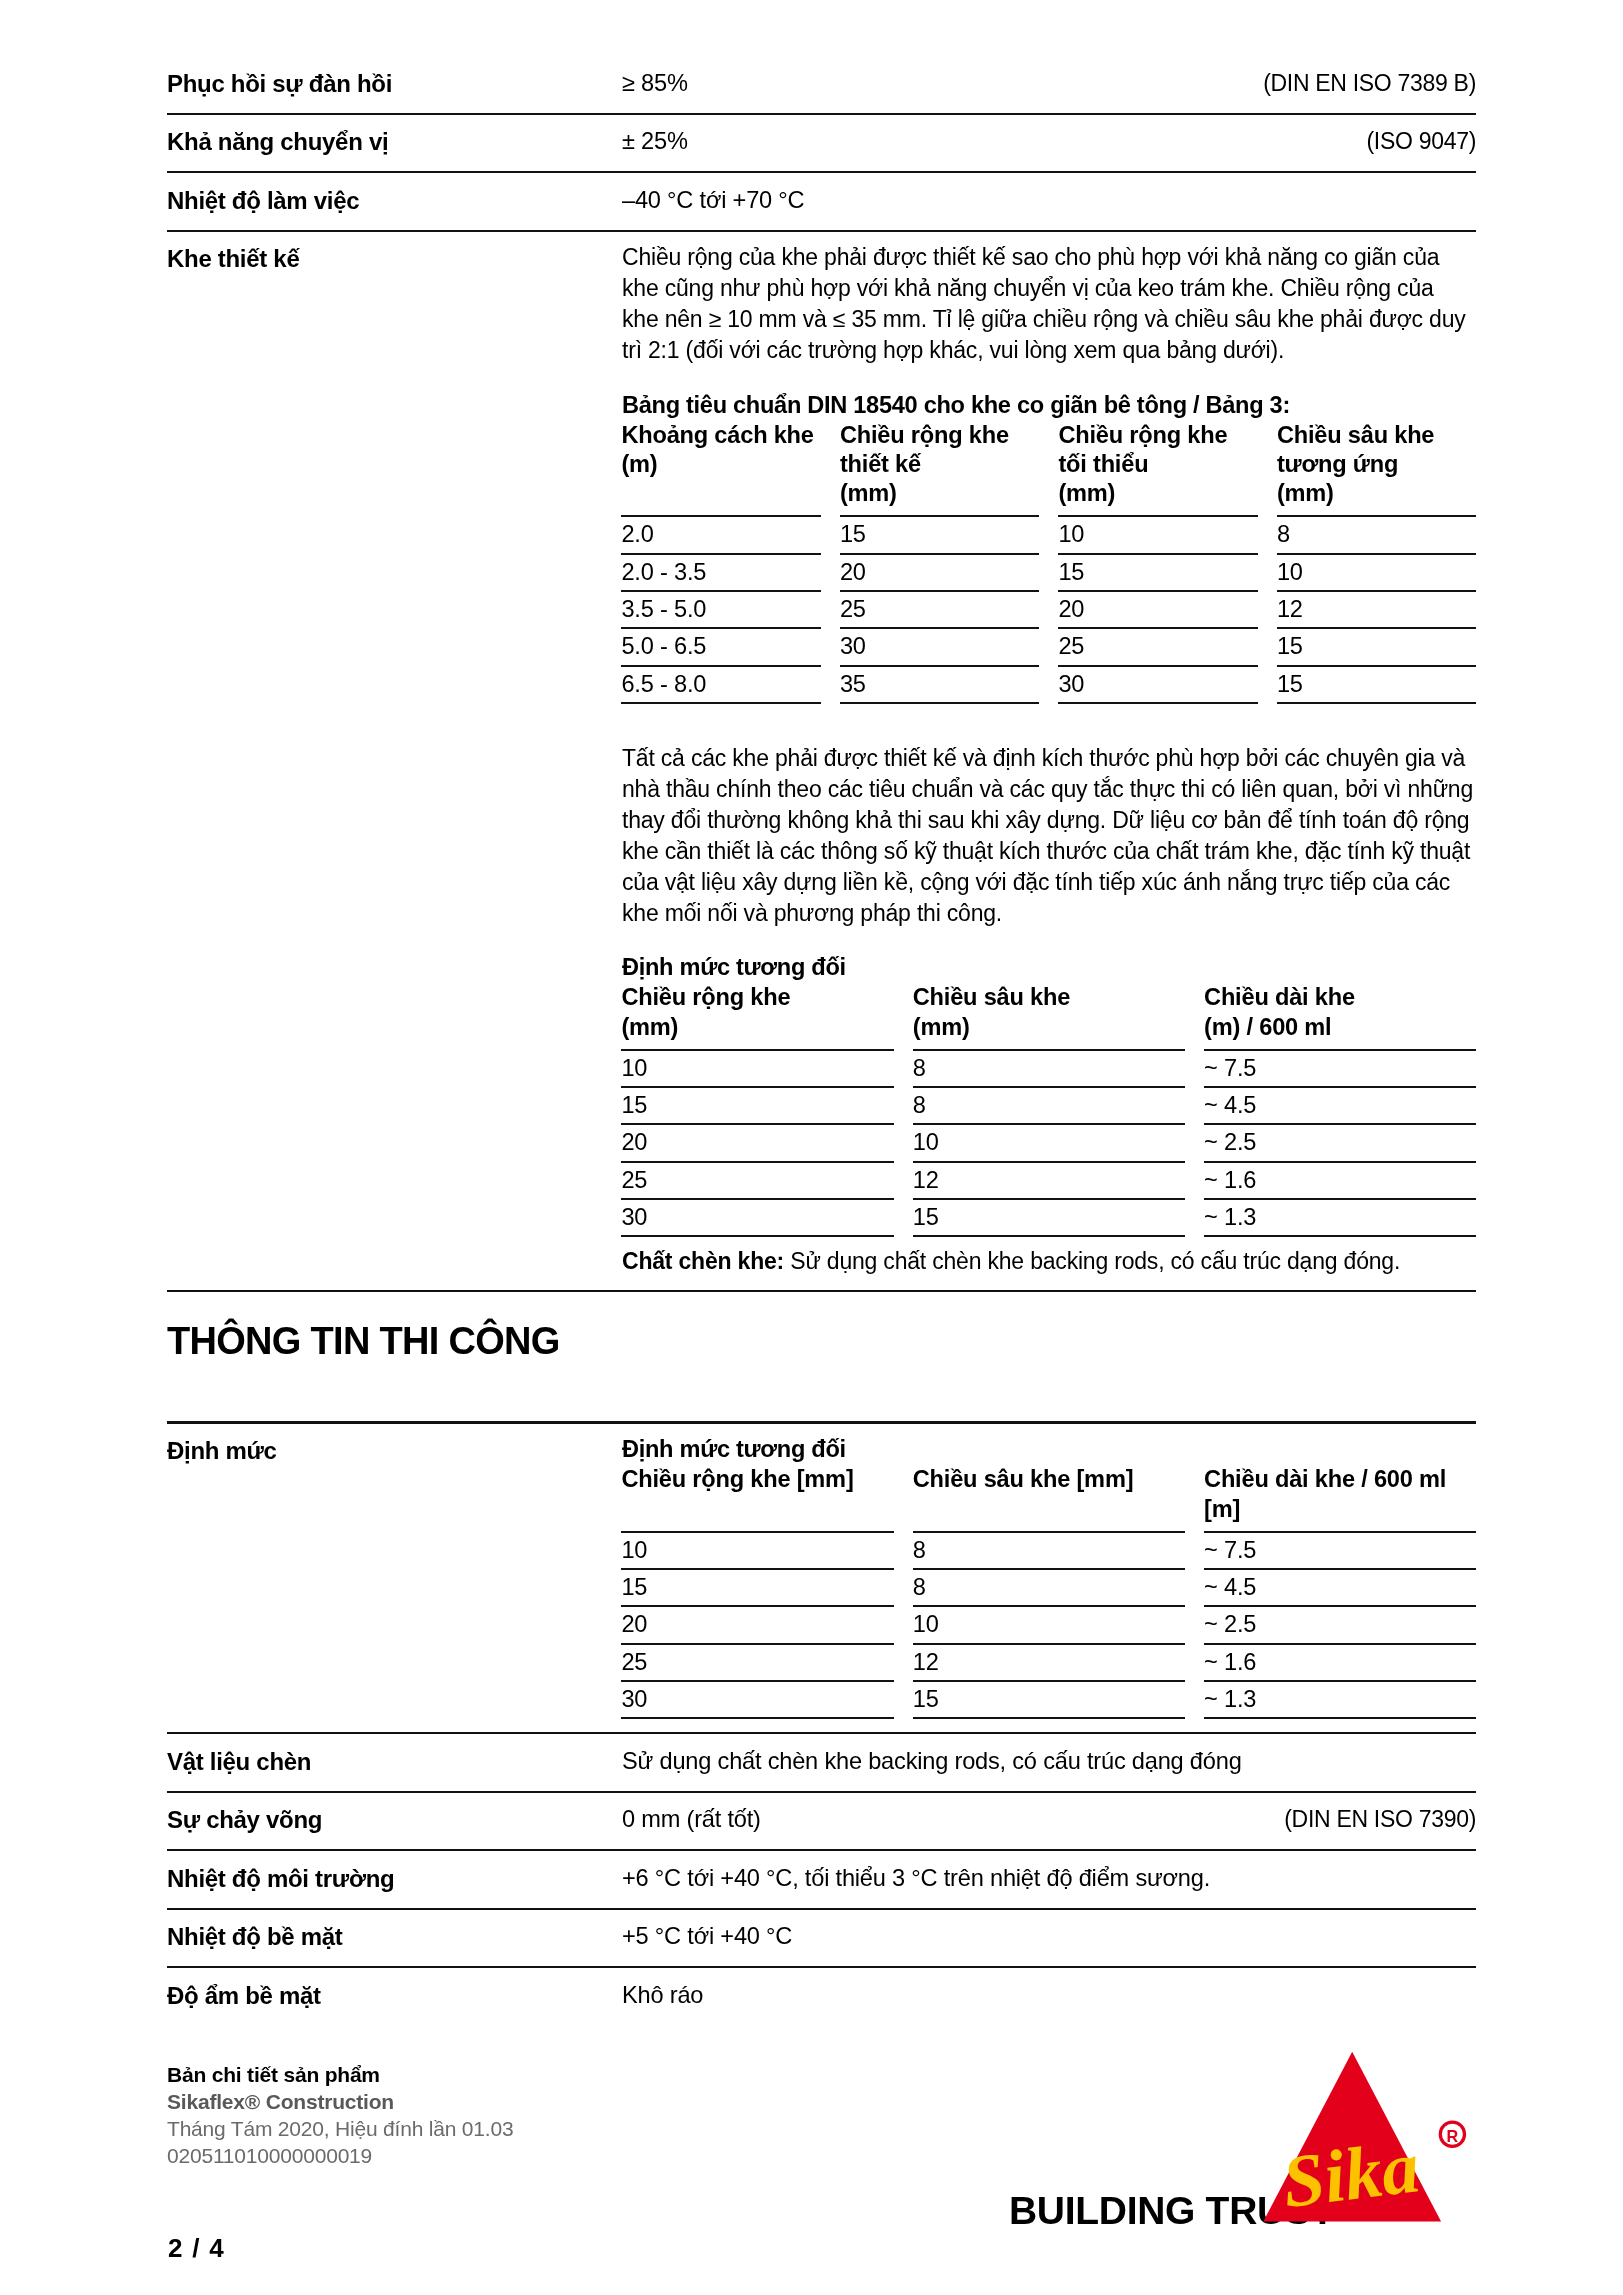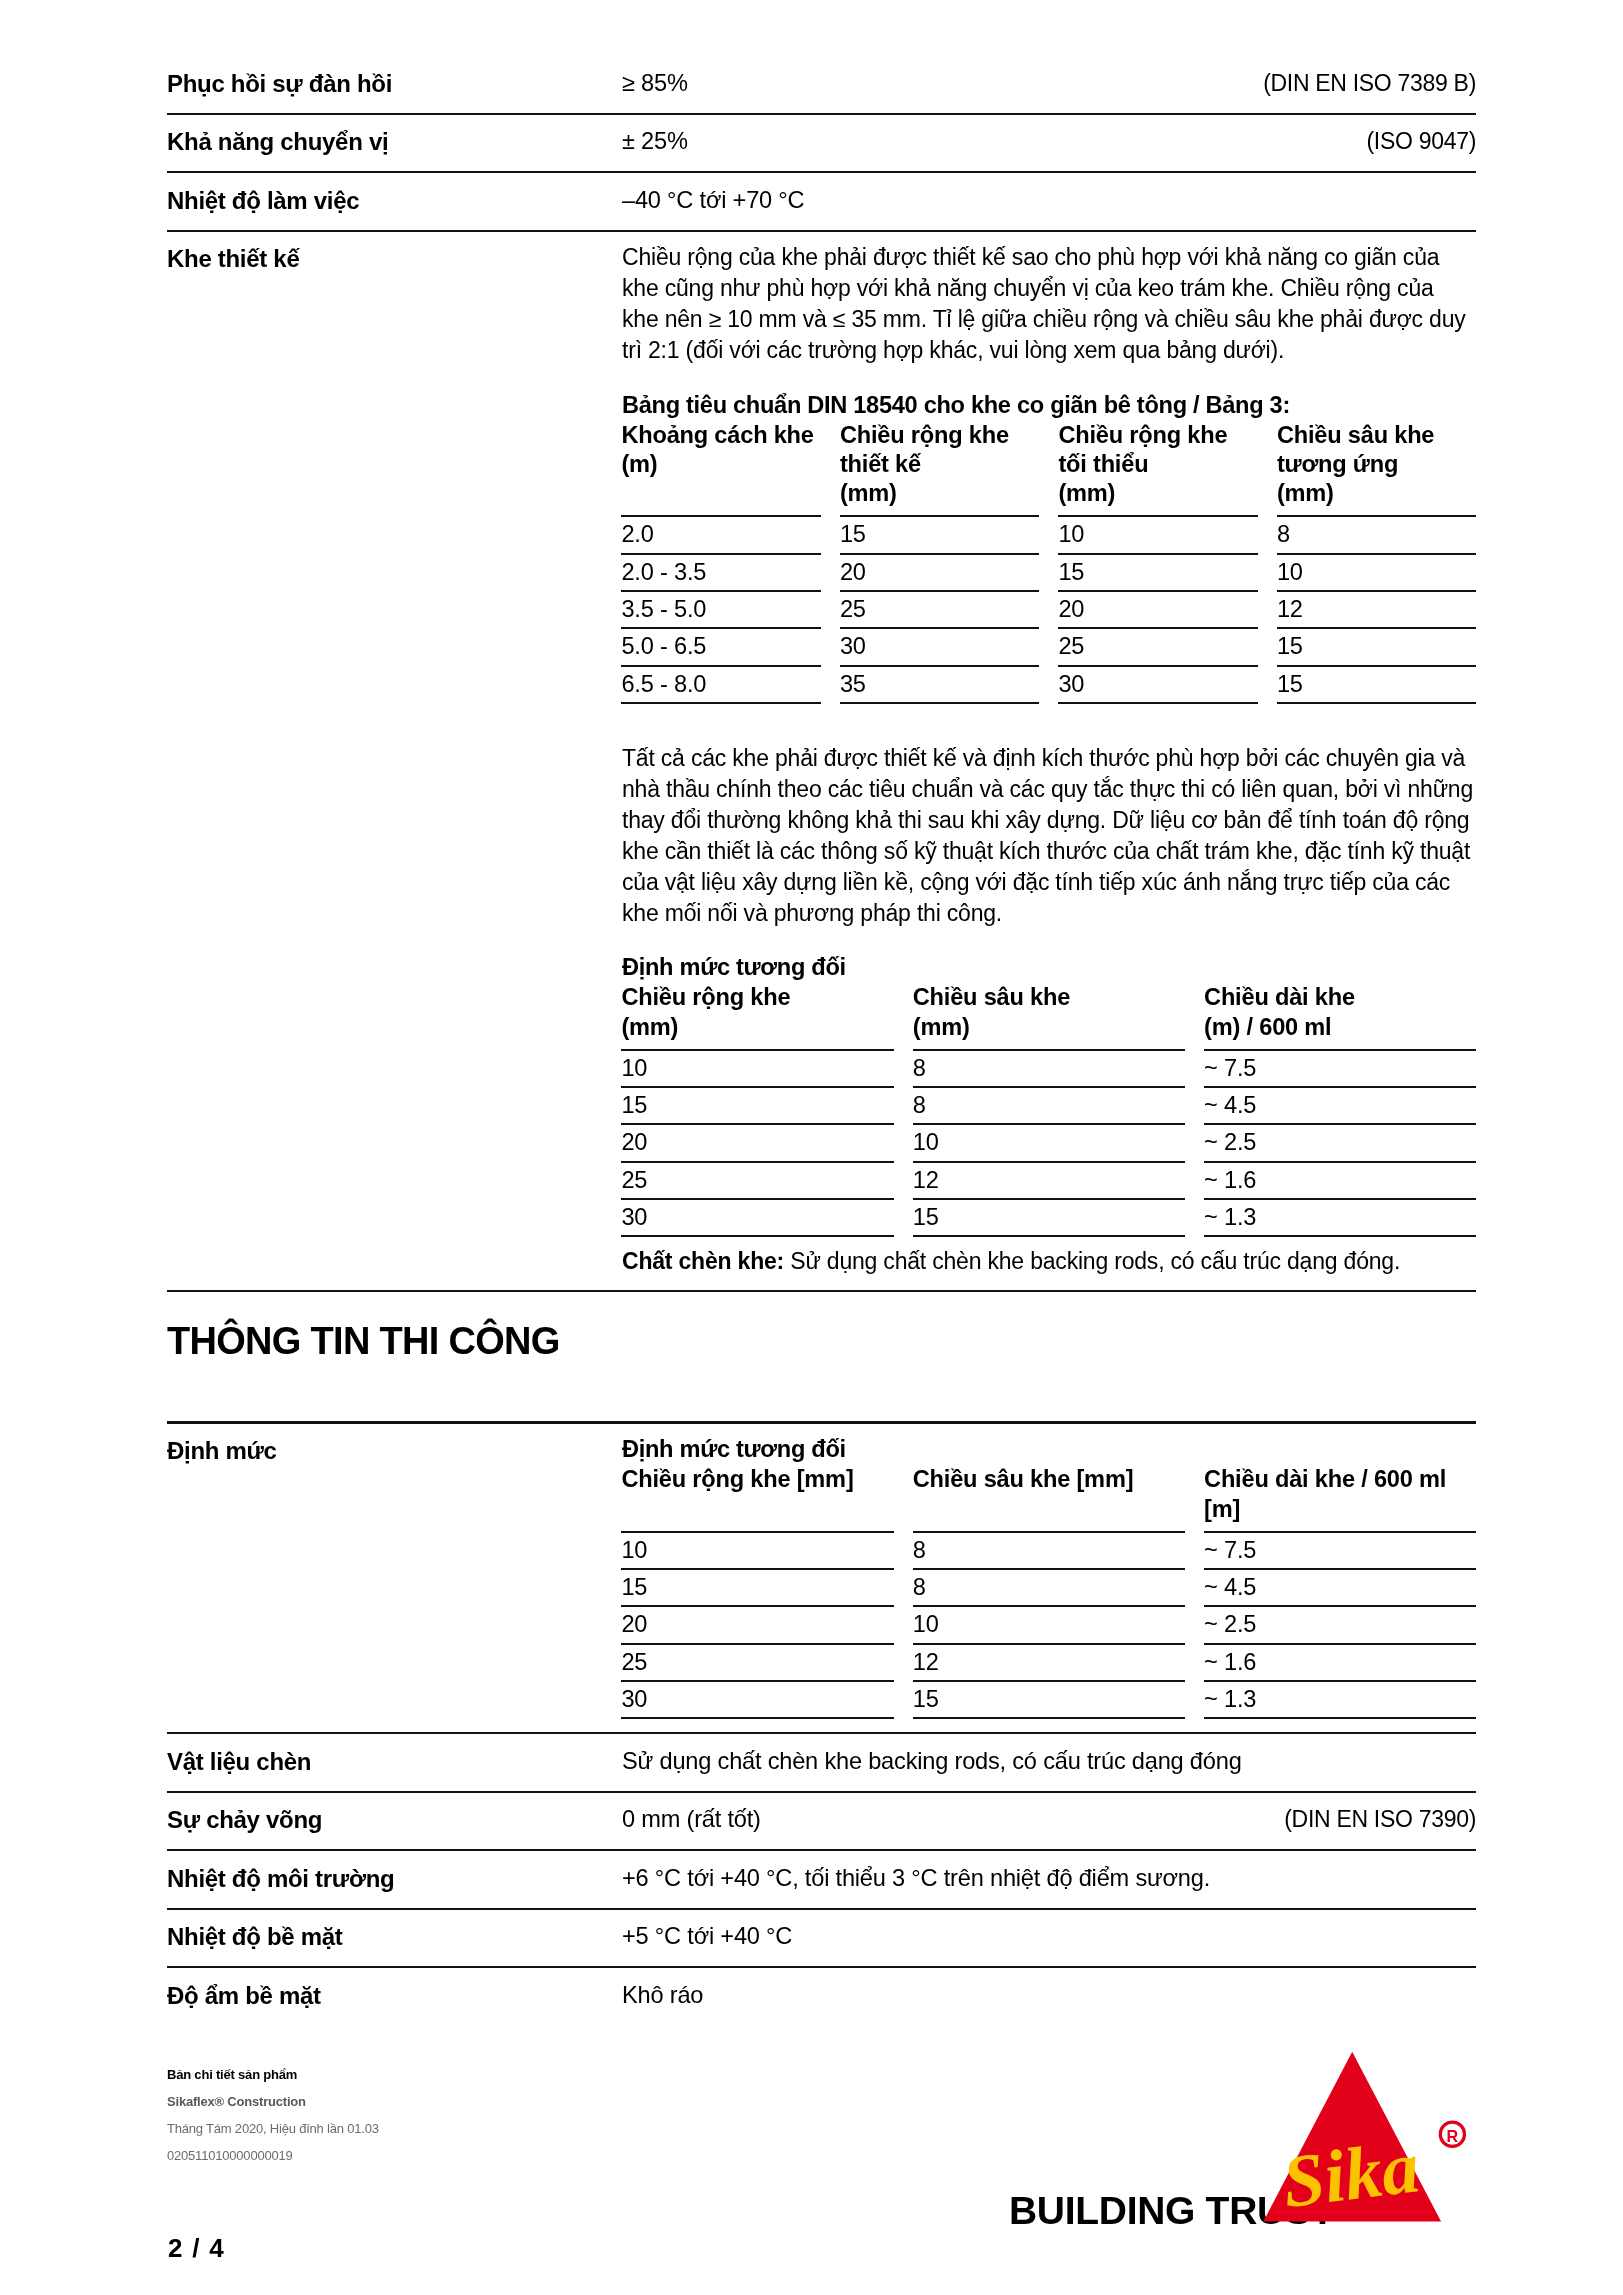--- a/index.html
+++ b/index.html
@@ -57,21 +57,21 @@
 
   
   .section-heading {
     font-size:38px; font-weight:bold; letter-spacing:-0.7px;
     padding:27.5px 0 58px 0;
     border-bottom:3.3px solid #121212;
   }
 
   
   .footer-block { position:absolute; left:167px; top:2061px; width:589px; }
-  .f-line { font-size:13px; line-height:27px; letter-spacing:-0.2px; }
+  .f-line { font-size:21px; line-height:27px; letter-spacing:-0.2px; }
   .f1 { font-weight:bold; color:#000; }
   .f2 { font-weight:bold; color:#595959; }
   .f3, .f4 { color:#6b6b6b; }
 
   .tagline {
     position:absolute; left:1009px; top:2189px;
     font-size:39px; font-weight:bold; letter-spacing:-0.3px;
   }
   .sika-logo { position:absolute; left:1260px; top:2047px; width:207px; height:181px; }
   .pagenum {

